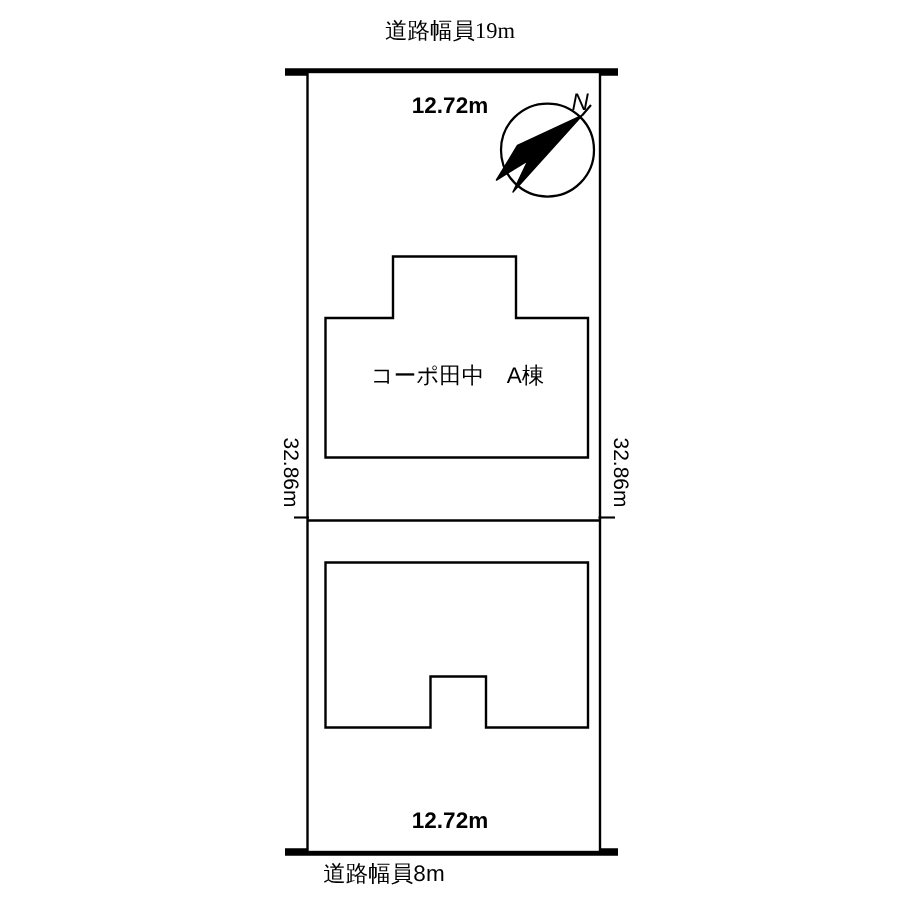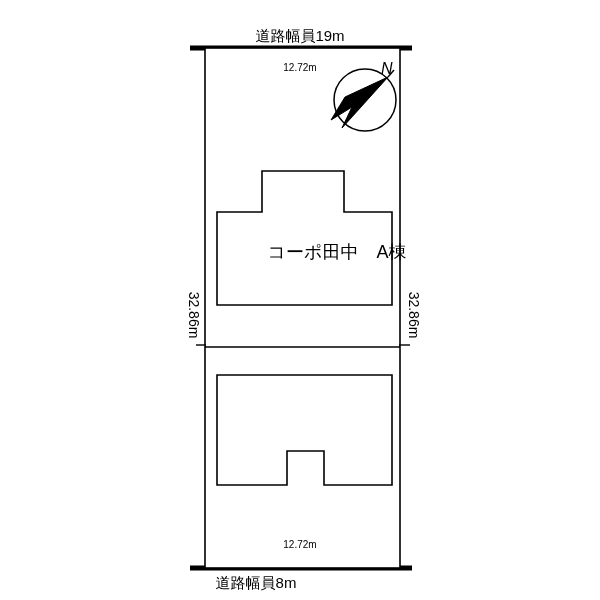--- a/index.html
+++ b/index.html
@@ -32,50 +32,50 @@
     line-height: 1;
     user-select: none;
   }
   
   .road-label {
     font-size: 15px;
     letter-spacing: 0px;
     text-align: center;
   }
   #road-top-label {
-    left: 0; top: 28px; width: 600px;
+    left: 0; top: 14px; width: 600px; font-family: Liberation Serif, serif;
   }
   #road-bottom-label {
     left: 0; top: 575px; width: 512px;
   }
   
   .dim-h {
-    font-size: 10px;
+    font-size: 15px;
     text-align: center;
     width: 600px;
     left: 0;
+    font-weight: bold;
   }
   #dim-top { top: 63px; }
   #dim-bottom { top: 540px; }
   
   .dim-v {
     font-size: 14px;
     transform-origin: 50% 50%;
     transform: rotate(90deg);
     text-align: center;
     width: 80px;
   }
   #dim-left  { left: 154px; top: 308px; }
   #dim-right { left: 374px; top: 308px; }
   
   .bldg-label {
-    font-size: 18px;
+    font-size: 15px;
     text-align: center;
     width: 200px;
-    padding-left: 32px;
   }
   #bldg-a-label { left: 205px; top: 243px; }
   #bldg-b-label { left: 205px; top: 407px; }
   
   #compass-n {
     font-size: 16px;
     font-style: italic;
     left: 381px;
     top: 61px;
   }

